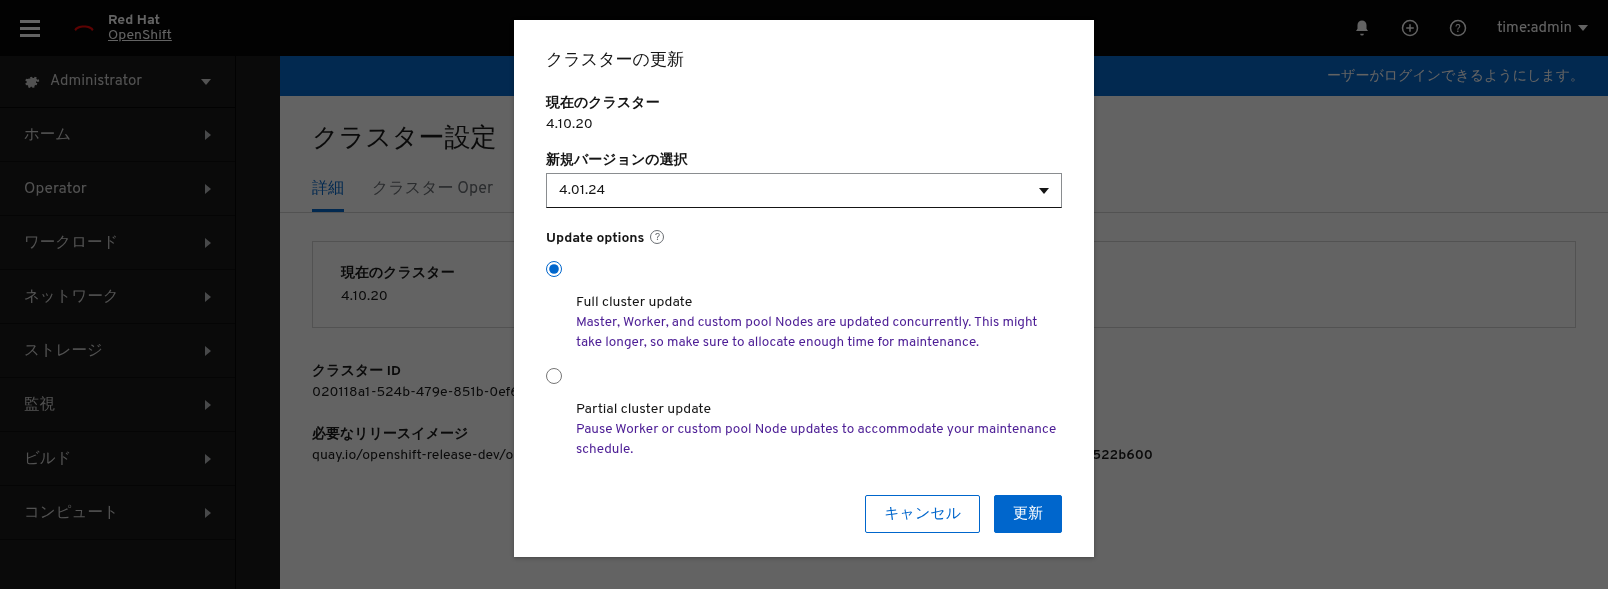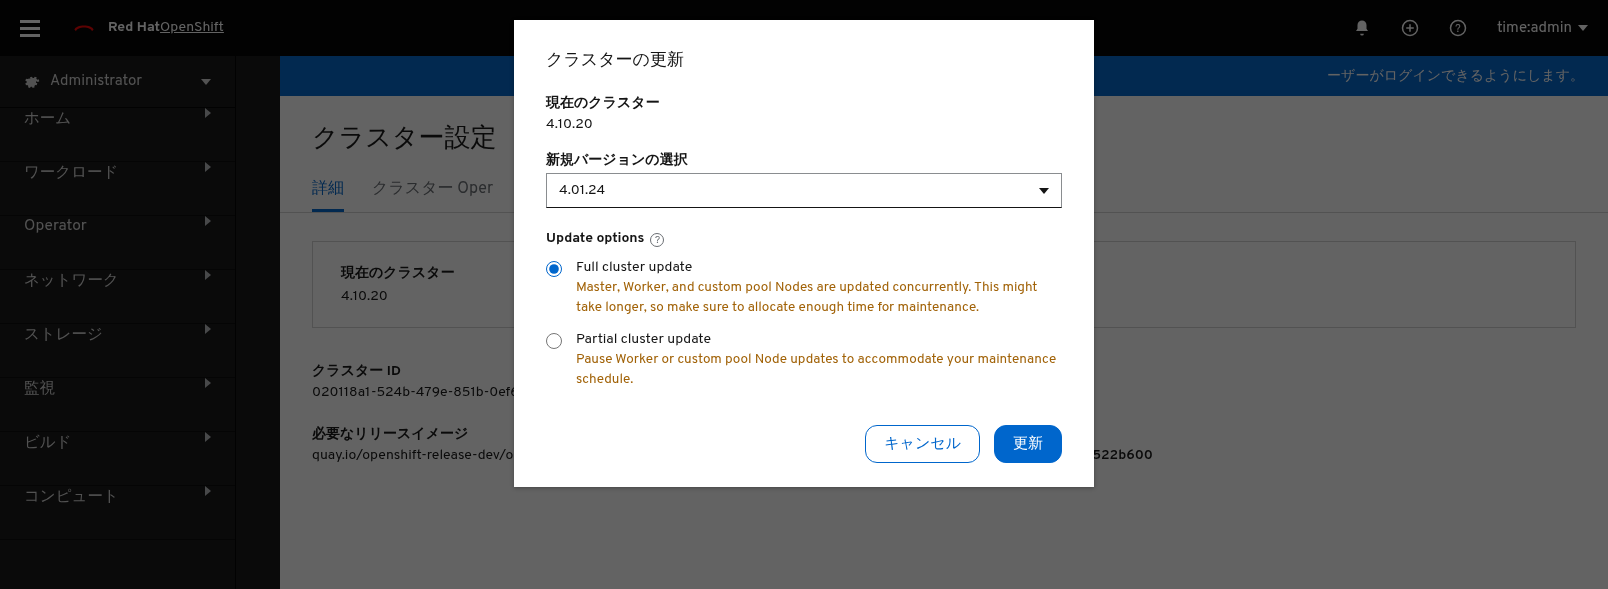--- a/index.html
+++ b/index.html
@@ -5,32 +5,32 @@
 * { margin: 0; padding: 0; box-sizing: border-box; font-family: "RedHatText", "Overpass", Arial, sans-serif; }
 body { background: #151515; color: #fff; width: 1608px; height: 589px; overflow: hidden; position: relative; }
 
 
 .header { height: 56px; background: #000; display: flex; align-items: center; padding: 0 20px; justify-content: space-between; }
 .header-left { display: flex; align-items: center; gap: 28px; }
 .hamburger { display: flex; flex-direction: column; gap: 4px; cursor: pointer; }
 .hamburger span { width: 20px; height: 3px; background: #fff; }
 .logo { display: flex; align-items: center; gap: 8px; }
 .fedora-icon { width: 32px; height: 24px; }
-.logo-text { display: flex; line-height: 1.1; }
+.logo-text { display: flex; flex-direction: column; line-height: 1.1; }
 .logo-text .top { font-weight: 700; font-size: 14px; }
 .logo-text .bottom { font-size: 14px; text-decoration: underline; }
 .header-right { display: flex; align-items: center; gap: 30px; }
 .header-icon { width: 18px; height: 18px; fill: #fff; cursor: pointer; }
 .user-menu { display: flex; align-items: center; gap: 6px; font-size: 15px; cursor: pointer; }
 
 
 .sidebar { position: absolute; top: 56px; left: 0; width: 236px; bottom: 0; background: #151515; border-right: 1px solid #000; }
 .perspective { height: 52px; display: flex; align-items: center; justify-content: space-between; padding: 0 24px; font-size: 15px; color: #d2d2d2; border-bottom: 1px solid #000; }
 .persp-left { display: flex; align-items: center; gap: 10px; }
-.nav-item { height: 54px; display: flex; align-items: flex-start; justify-content: space-between; padding: 0 24px; font-size: 15.5px; color: #d2d2d2; cursor: pointer; border-bottom: 1px solid #0a0a0a; }
+.nav-item { height: 54px; display: flex; align-items: center; justify-content: space-between; padding: 0 24px; font-size: 15.5px; color: #d2d2d2; cursor: pointer; border-bottom: 1px solid #0a0a0a; }
 
 
 .main { position: absolute; top: 56px; left: 280px; right: 0; bottom: 0; background: #fff; color: #151515; overflow: hidden; }
 .banner { height: 40px; background: #0066cc; color: #fff; display: flex; align-items: center; padding: 0 24px; font-size: 14px; }
 .page-title { font-size: 26px; font-weight: 400; padding: 24px 32px 12px; }
 .tabs { display: flex; gap: 28px; padding: 0 32px; border-bottom: 1px solid #d2d2d2; }
 .tab { padding: 10px 0; font-size: 16px; color: #6a6e73; cursor: pointer; border-bottom: 3px solid transparent; }
 .tab.active { color: #0066cc; border-bottom-color: #0066cc; }
 .card { margin: 28px 32px; border: 1px solid #d2d2d2; padding: 22px 28px; display: flex; gap: 80px; }
 .card-label { font-size: 14px; font-weight: 700; color: #151515; margin-bottom: 6px; }
@@ -40,29 +40,29 @@
 .detail-value { font-size: 14px; color: #151515; }
 .sha { color: #151515; font-weight: 400; }
 
 
 .overlay { position: absolute; inset: 0; background: rgba(3,3,3,0.62); }
 .modal { position: absolute; top: 20px; left: 50%; transform: translateX(-50%); width: 580px; background: #fff; color: #151515; padding: 28px 32px 24px; box-shadow: 0 1px 4px rgba(0,0,0,0.3); }
 .modal h1 { font-size: 17px; font-weight: 400; margin-bottom: 22px; }
 .section-label { font-size: 14px; font-weight: 700; margin-bottom: 4px; }
 .section-value { font-size: 14px; margin-bottom: 18px; }
 .select { border: 1px solid #8a8d90; border-bottom: 1px solid #151515; padding: 8px 12px; display: flex; justify-content: space-between; align-items: center; font-size: 14px; cursor: pointer; margin-bottom: 22px; }
-.options-header { display: flex; align-items: flex-end; gap: 6px; margin-bottom: 12px; }
+.options-header { display: flex; align-items: flex-start; gap: 6px; margin-bottom: 12px; }
 .radio-row { display: flex; gap: 14px; margin-bottom: 6px; }
 .radio { width: 16px; height: 16px; margin-top: 2px; accent-color: #0066cc; flex-shrink: 0; }
-.radio-body { flex: 1; }
+.radio-body { flex: 1; margin-top: 35px; }
 .radio-label { font-size: 14px; color: #151515; }
-.radio-desc { font-size: 13.5px; color: #a16207; line-height: 1.45; margin-top: 2px; }
+.radio-desc { font-size: 13.5px; color: #4c1d95; line-height: 1.45; margin-top: 2px; }
 .radio-group { margin-bottom: 14px; }
 .modal-footer { display: flex; justify-content: flex-end; gap: 14px; margin-top: 36px; }
-.btn { padding: 8px 18px; font-size: 15px; cursor: pointer; border-radius: 12px; }
+.btn { padding: 8px 18px; font-size: 15px; cursor: pointer; border-radius: 2px; }
 .btn-secondary { background: #fff; border: 1px solid #0066cc; color: #0066cc; }
 .btn-primary { background: #0066cc; border: 1px solid #0066cc; color: #fff; }
 .caret-down { width: 0; height: 0; border-left: 5px solid transparent; border-right: 5px solid transparent; border-top: 6px solid #151515; }
 .caret-down-white { border-top-color: #fff; }
 .caret-right { width: 0; height: 0; border-top: 5px solid transparent; border-bottom: 5px solid transparent; border-left: 6px solid #b8bbbe; }
 .help-circ { width: 14px; height: 14px; border: 1px solid #6a6e73; border-radius: 50%; display: inline-flex; align-items: center; justify-content: center; font-size: 10px; color: #6a6e73; }
 .status-dot { width:16px; height:16px; border-radius:50%; background:#3e8635; display:inline-flex; align-items:center; justify-content:center; margin-right:6px; flex-shrink:0;}
 .status-dot svg{width:10px;height:10px;fill:#fff;}
 </style>
 </head>
@@ -113,25 +113,25 @@
         </svg>
       <span>Administrator</span>
     </div>
     <span class="caret-down caret-down-white" style="border-top-color:#d2d2d2"></span>
   </div>
   <div class="nav-item">
       <span>ホーム</span>
       <span class="caret-right"></span>
     </div>
   <div class="nav-item">
+      <span>Operator</span>
+      <span class="caret-right"></span>
+    </div>
+  <div class="nav-item">
       <span>ワークロード</span>
-      <span class="caret-right"></span>
-    </div>
-  <div class="nav-item">
-      <span>Operator</span>
       <span class="caret-right"></span>
     </div>
   <div class="nav-item">
       <span>ネットワーク</span>
       <span class="caret-right"></span>
     </div>
   <div class="nav-item">
       <span>ストレージ</span>
       <span class="caret-right"></span>
     </div>

